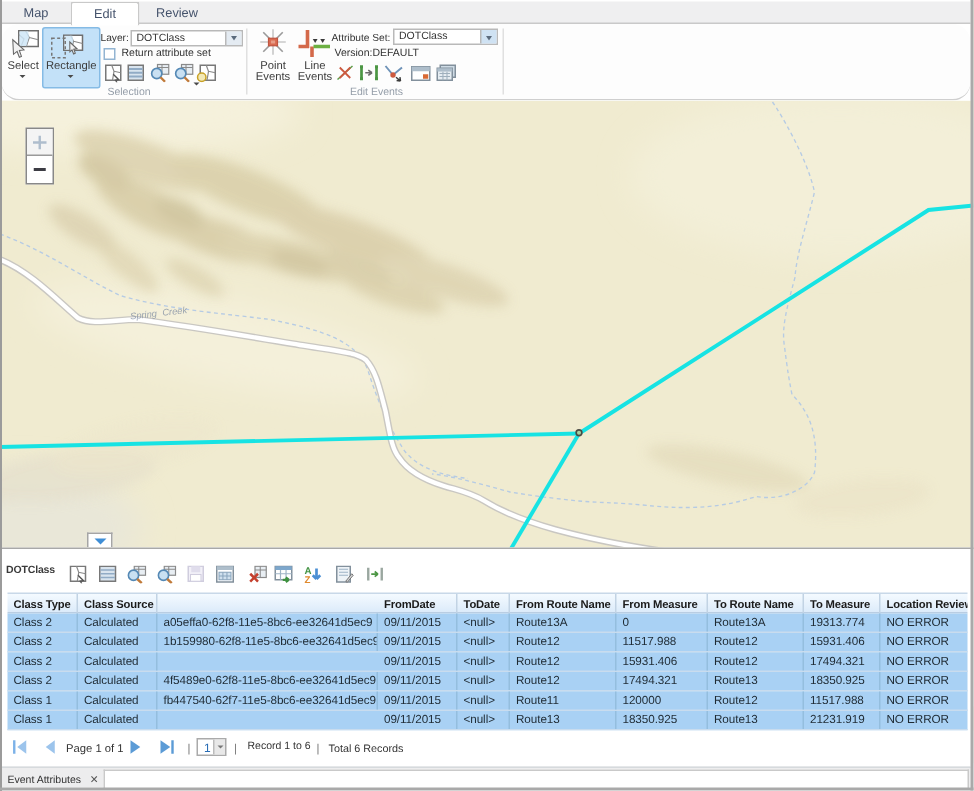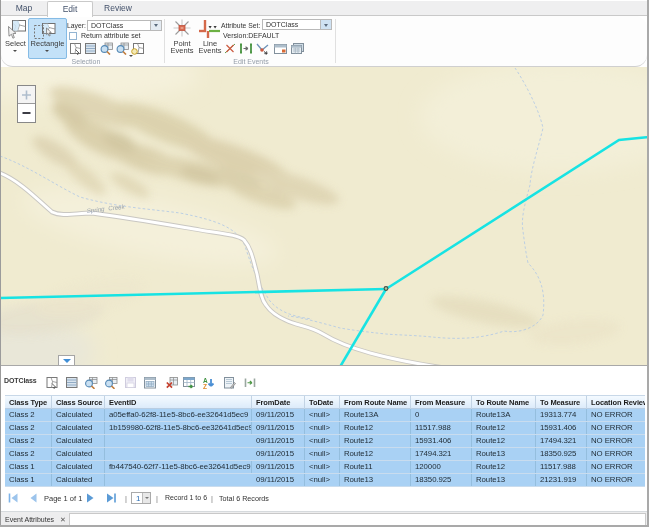--- a/index.html
+++ b/index.html
@@ -317,21 +317,20 @@
       <g transform="translate(198,0)">
         <path d="M1.5,1.5 V10 M10.5,1.5 V10" stroke="#9aa7a0" stroke-width="1.6"></path>
         <path d="M3.5,5.7 H8 M8,5.7 l-2.2,-1.7 M8,5.7 l-2.2,1.7" stroke="#4c9644" stroke-width="1.1" fill="none"></path>
       </g>
     </svg>
   </div>
   <div id="tbl">
     <div class="hrow">
       <div class="hcell c0">Class Type</div>
         <div class="hcell c1">Class Source</div>
-      <div class="hcell c2">EventID</div>
         <div class="hcell c3">FromDate</div>
       <div class="hcell c4">ToDate</div>
         <div class="hcell c5">From Route Name</div>
       <div class="hcell c6">From Measure</div>
         <div class="hcell c7">To Route Name</div>
       <div class="hcell c8">To Measure</div>
         <div class="hcell c9" style="border-right:none;">Location Review</div>
     </div>
     <div class="drow" style="top:14px;">
       <div class="dcell c0">Class 2</div>
@@ -364,20 +363,21 @@
       <div class="dcell c4">&lt;null&gt;</div>
         <div class="dcell c5">Route12</div>
       <div class="dcell c6">15931.406</div>
         <div class="dcell c7">Route12</div>
       <div class="dcell c8">17494.321</div>
         <div class="dcell c9" style="border-right:none;">NO ERROR</div>
     </div>
     <div class="drow" style="top:53px;">
       <div class="dcell c0">Class 2</div>
         <div class="dcell c1">Calculated</div>
+      <div class="dcell c2">4f5489e0-62f8-11e5-8bc6-ee32641d5ec9</div>
         <div class="dcell c3">09/11/2015</div>
       <div class="dcell c4">&lt;null&gt;</div>
         <div class="dcell c5">Route12</div>
       <div class="dcell c6">17494.321</div>
         <div class="dcell c7">Route13</div>
       <div class="dcell c8">18350.925</div>
         <div class="dcell c9" style="border-right:none;">NO ERROR</div>
     </div>
     <div class="drow" style="top:66px;">
       <div class="dcell c0">Class 1</div>

